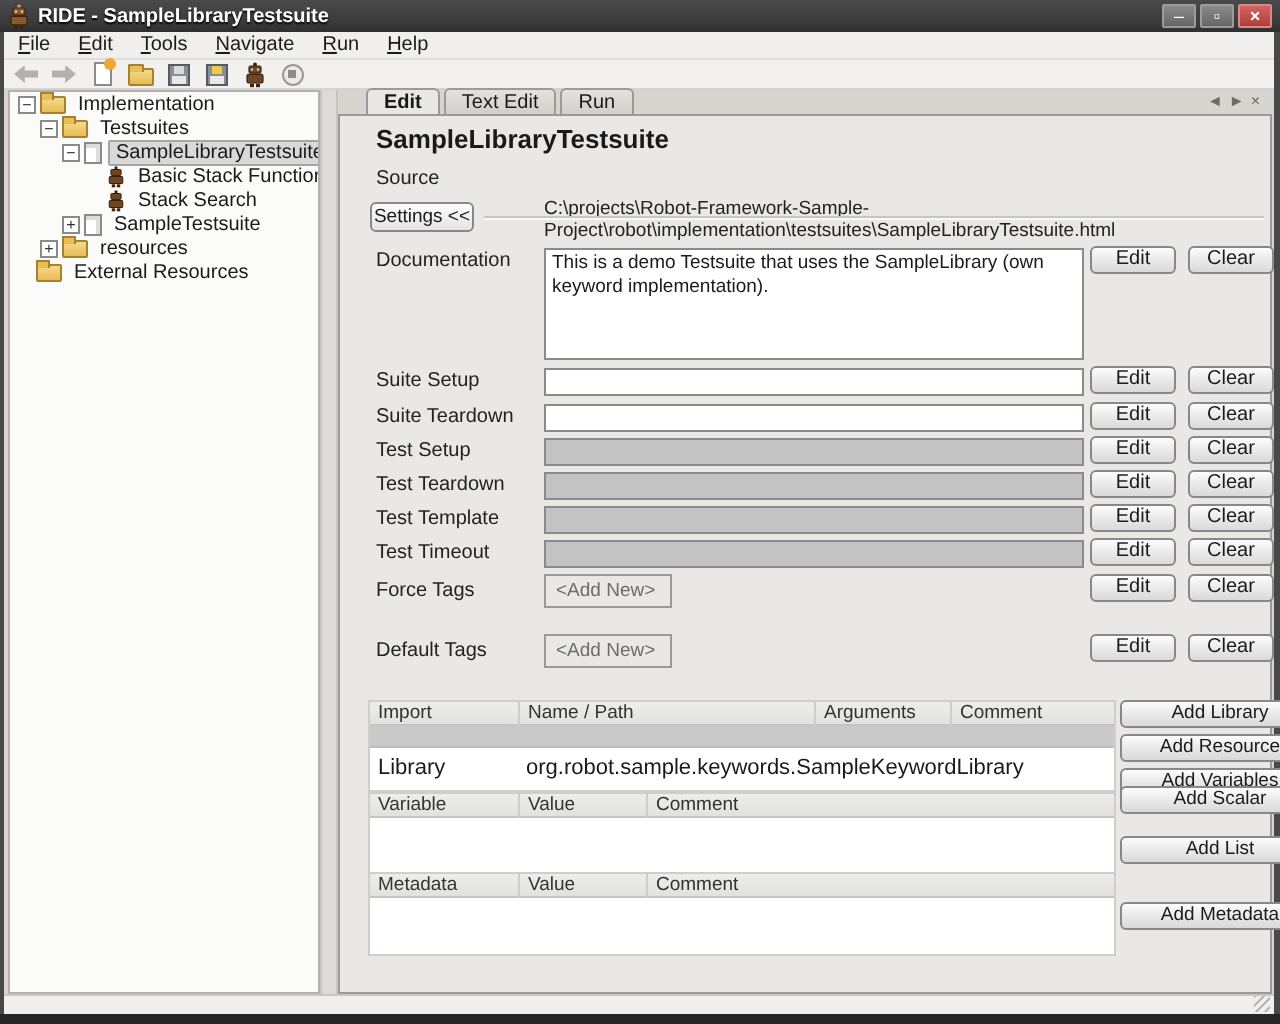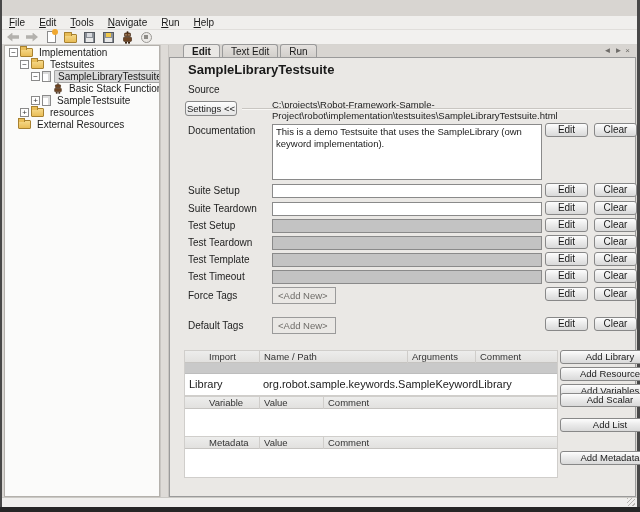--- a/index.html
+++ b/index.html
@@ -95,21 +95,21 @@
   .field.disabled { background:#c3c3c3; }
   .field.doc { height:56px; padding:1px 3px; font-size:9.5px; line-height:11.5px; overflow:hidden; }
   .addnew { position:absolute; left:102px; width:64px; height:17px; border:1px solid #9a9a9a;
             color:#6e6c68; font-size:9.5px; line-height:15px; padding-left:5px; }
 
   .tbl { position:absolute; left:14px; width:374px; background:#fff; border:1px solid #d0cecb; }
   .thead { position:relative; height:12px; background:linear-gradient(#ededec,#e2e1df);
            border-bottom:1px solid #c6c4c1; }
   .th { position:absolute; top:0; height:12px; font-size:9.5px; line-height:12px; color:#333;
         padding-left:4px; border-left:1px solid #cfcdca; }
-  .th.first { border-left:none;margin-left:20px; }
+  .th.first { border-left:none; }
   .trow-sel { position:relative; height:11px; background:#c9c9c9; border-bottom:1px solid #bdbdbd; }
   .td { position:absolute; top:16px; height:11px; font-size:11px; line-height:11px; padding-left:4px; }
 
   .addbtn { position:absolute; left:390px; width:100px; height:14px;
             background:linear-gradient(#fdfdfd,#ededed 40%,#d9d9d9); border:1px solid #888;
             border-radius:3px; font-size:9.5px; line-height:12px; text-align:center; }
 
   
   .statusbar { position:absolute; left:0; top:497px; width:635px; height:10px;
                background:#f0efed; border-top:1px solid #cac8c4; }
@@ -117,20 +117,39 @@
           background:repeating-linear-gradient(135deg,#b8b6b2 0 1px,transparent 1px 3px); }
   .bottomband { position:absolute; left:-2px; top:507px; width:640px; height:5px; background:#262626; }
 
   svg.robot { display:block; }
 </style>
 </head>
 <body>
 
 <div class="window">
 
+  <div class="titlebar">
+    <span>
+      <svg class="robot" width="11" height="13" viewBox="0 0 11 13">
+        <circle cx="5.5" cy="1.2" r="1" fill="#caa05a"></circle>
+        <rect x="2.5" y="2" width="6" height="3.6" rx="0.8" fill="#8a5a2c" stroke="#3a2410" stroke-width="0.6"></rect>
+        <circle cx="4" cy="3.8" r="0.6" fill="#e8d9c0"></circle>
+          <circle cx="7" cy="3.8" r="0.6" fill="#e8d9c0"></circle>
+        <rect x="1.5" y="6.2" width="8" height="4.2" rx="0.8" fill="#8a5a2c" stroke="#3a2410" stroke-width="0.6"></rect>
+        <rect x="3" y="10.8" width="2" height="1.8" fill="#3a2410"></rect>
+          <rect x="6" y="10.8" width="2" height="1.8" fill="#3a2410"></rect>
+      </svg>
+    </span>
+    <span class="ttl">RIDE - SampleLibraryTestsuite</span>
+    <div class="winbtns">
+      <div class="winbtn">–</div>
+      <div class="winbtn">▫</div>
+      <div class="winbtn close">×</div>
+    </div>
+  </div>
 
   <div class="menubar">
     <span class="menu-item">File</span>
     <span class="menu-item">Edit</span>
     <span class="menu-item">Tools</span>
     <span class="menu-item">Navigate</span>
     <span class="menu-item">Run</span>
     <span class="menu-item">Help</span>
   </div>
 
@@ -195,20 +214,32 @@
       <span class="t-ico">
         <svg class="robot" width="10" height="11" viewBox="0 0 11 13">
           <circle cx="5.5" cy="1.2" r="1" fill="#3a2410"></circle>
           <rect x="2.5" y="2" width="6" height="3.6" rx="0.8" fill="#6f4523" stroke="#3a2410" stroke-width="0.6"></rect>
           <rect x="1.5" y="6.2" width="8" height="4.2" rx="0.8" fill="#6f4523" stroke="#3a2410" stroke-width="0.6"></rect>
           <rect x="3" y="10.8" width="2" height="1.8" fill="#3a2410"></rect>
             <rect x="6" y="10.8" width="2" height="1.8" fill="#3a2410"></rect>
         </svg>
       </span>
       <span class="tlabel">Basic Stack Functionality</span>
+    </div>
+    <div class="trow" style="padding-left:48px">
+      <span class="t-ico">
+        <svg class="robot" width="10" height="11" viewBox="0 0 11 13">
+          <circle cx="5.5" cy="1.2" r="1" fill="#3a2410"></circle>
+          <rect x="2.5" y="2" width="6" height="3.6" rx="0.8" fill="#6f4523" stroke="#3a2410" stroke-width="0.6"></rect>
+          <rect x="1.5" y="6.2" width="8" height="4.2" rx="0.8" fill="#6f4523" stroke="#3a2410" stroke-width="0.6"></rect>
+          <rect x="3" y="10.8" width="2" height="1.8" fill="#3a2410"></rect>
+            <rect x="6" y="10.8" width="2" height="1.8" fill="#3a2410"></rect>
+        </svg>
+      </span>
+      <span class="tlabel">Stack Search</span>
     </div>
     <div class="trow" style="padding-left:26px">
       <span class="toggle">+</span>
       <span class="t-ico">
           <span class="ico-file"></span>
         </span>
       <span class="tlabel">SampleTestsuite</span>
     </div>
     <div class="trow" style="padding-left:15px">
       <span class="toggle">+</span>

